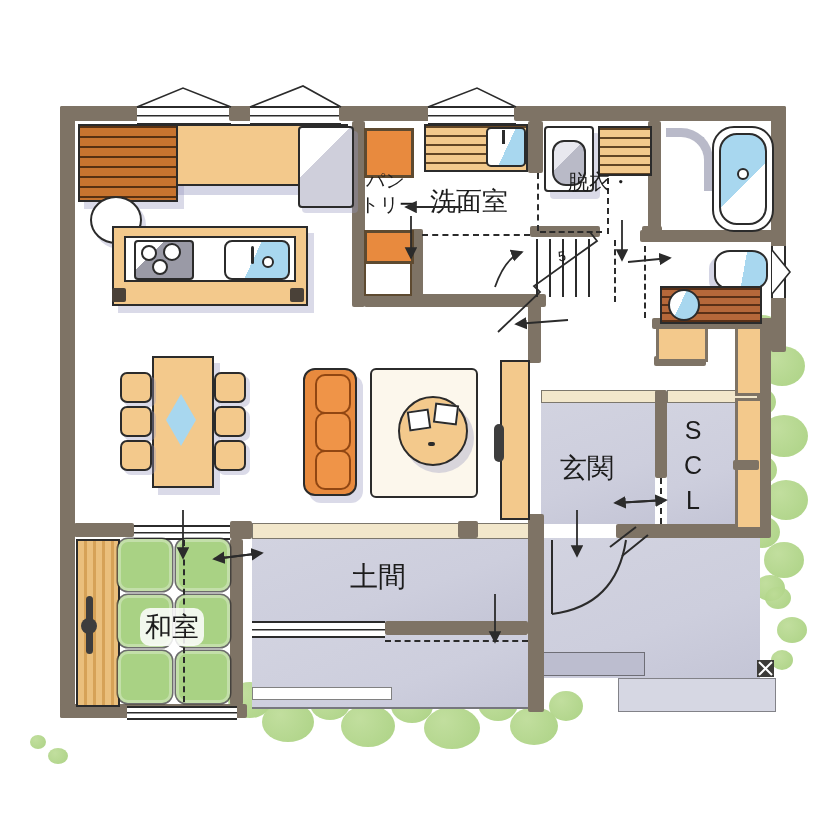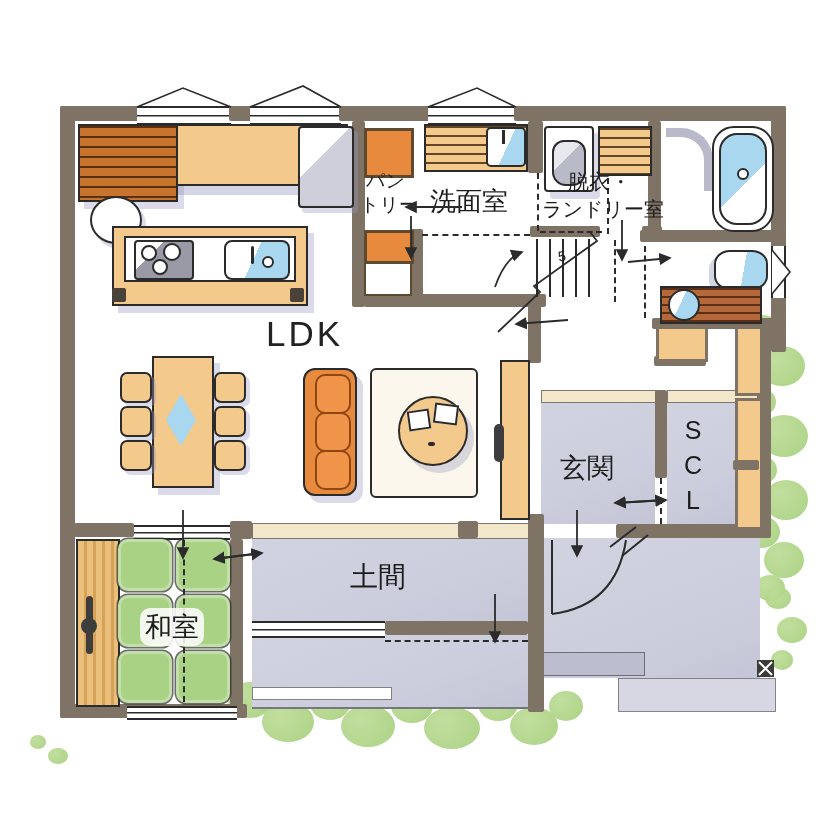--- a/index.html
+++ b/index.html
@@ -193,26 +193,24 @@
   <div class="dashV" style="left:537px;top:173px;height:58px"></div>
   <div class="dashV" style="left:607px;top:178px;height:56px"></div>
   <div class="dashH" style="left:422px;top:234px;width:108px"></div>
   <div class="dashH" style="left:540px;top:231px;width:62px"></div>
   <div class="dashV" style="left:614px;top:240px;height:62px"></div>
   <div class="dashV" style="left:644px;top:246px;height:72px"></div>
   <div class="dashV" style="left:660px;top:478px;height:46px"></div>
   <div class="dashV" style="left:183px;top:540px;height:162px"></div>
   <div class="dashH" style="left:385px;top:640px;width:143px"></div>
 
-  <div class="label" style="left:266px;top:314px;font-size:35px;letter-spacing:3px;color:#222">LDK</div>
   <div class="label" style="left:366px;top:168px;font-size:19px">パン</div>
   <div class="label" style="left:360px;top:192px;font-size:19px">トリー</div>
   <div class="label" style="left:430px;top:184px;font-size:26px">洗面室</div>
   <div class="label" style="left:568px;top:168px;font-size:21px">脱衣・</div>
-  <div class="label" style="left:542px;top:196px;font-size:20px">ランドリー室</div>
   <div class="label" style="left:560px;top:450px;font-size:27px">玄関</div>
   <div class="label" style="left:678px;top:416px;font-size:25px;writing-mode:vertical-rl;text-orientation:upright;letter-spacing:7px">SCL</div>
   <div class="label" style="left:140px;top:608px;font-size:27px;background:rgba(255,255,255,.85);border-radius:10px;padding:1px 5px">和室</div>
   <div class="label" style="left:350px;top:558px;font-size:28px">土間</div>
   <div class="label" style="left:558px;top:248px;font-size:14px;transform:rotate(-8deg)">5</div>
 
   <svg class="overlay" width="840" height="840" viewBox="0 0 840 840">
     <defs>
       <marker id="ah" markerWidth="8" markerHeight="8" refX="6" refY="3.5" orient="auto">
         <path d="M0,0 L7,3.5 L0,7 z" fill="#2b2b2b"></path>

